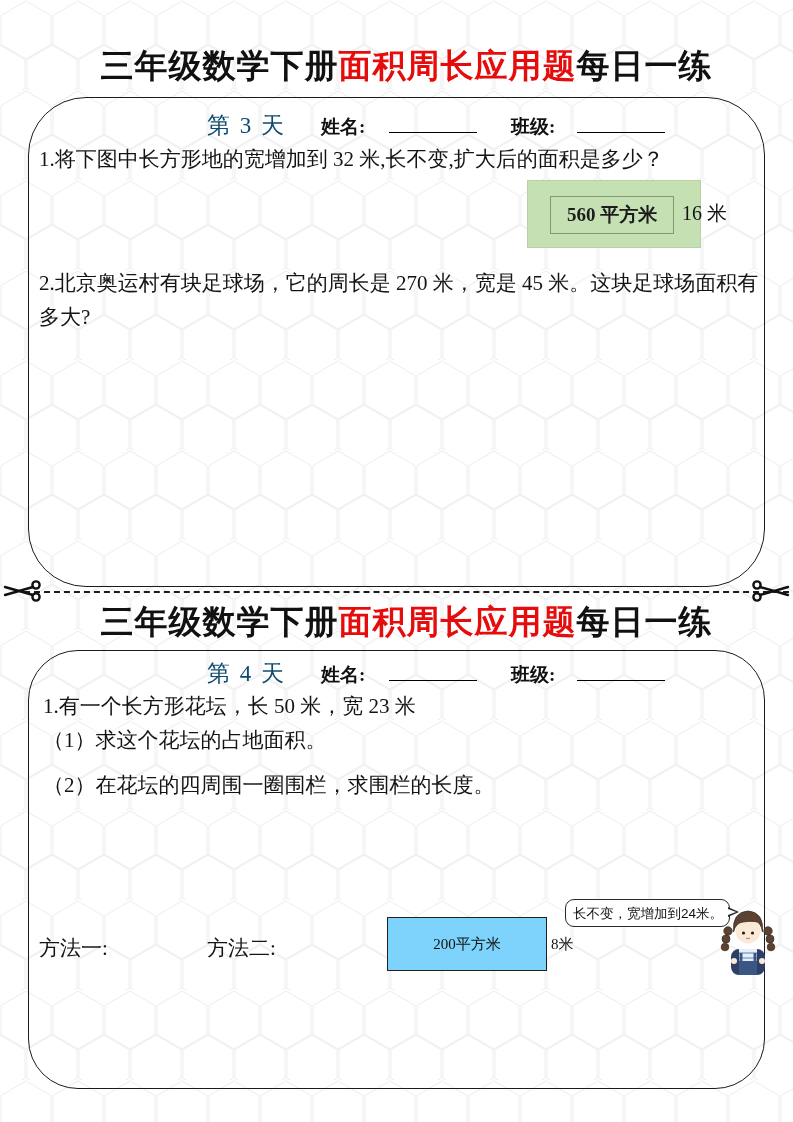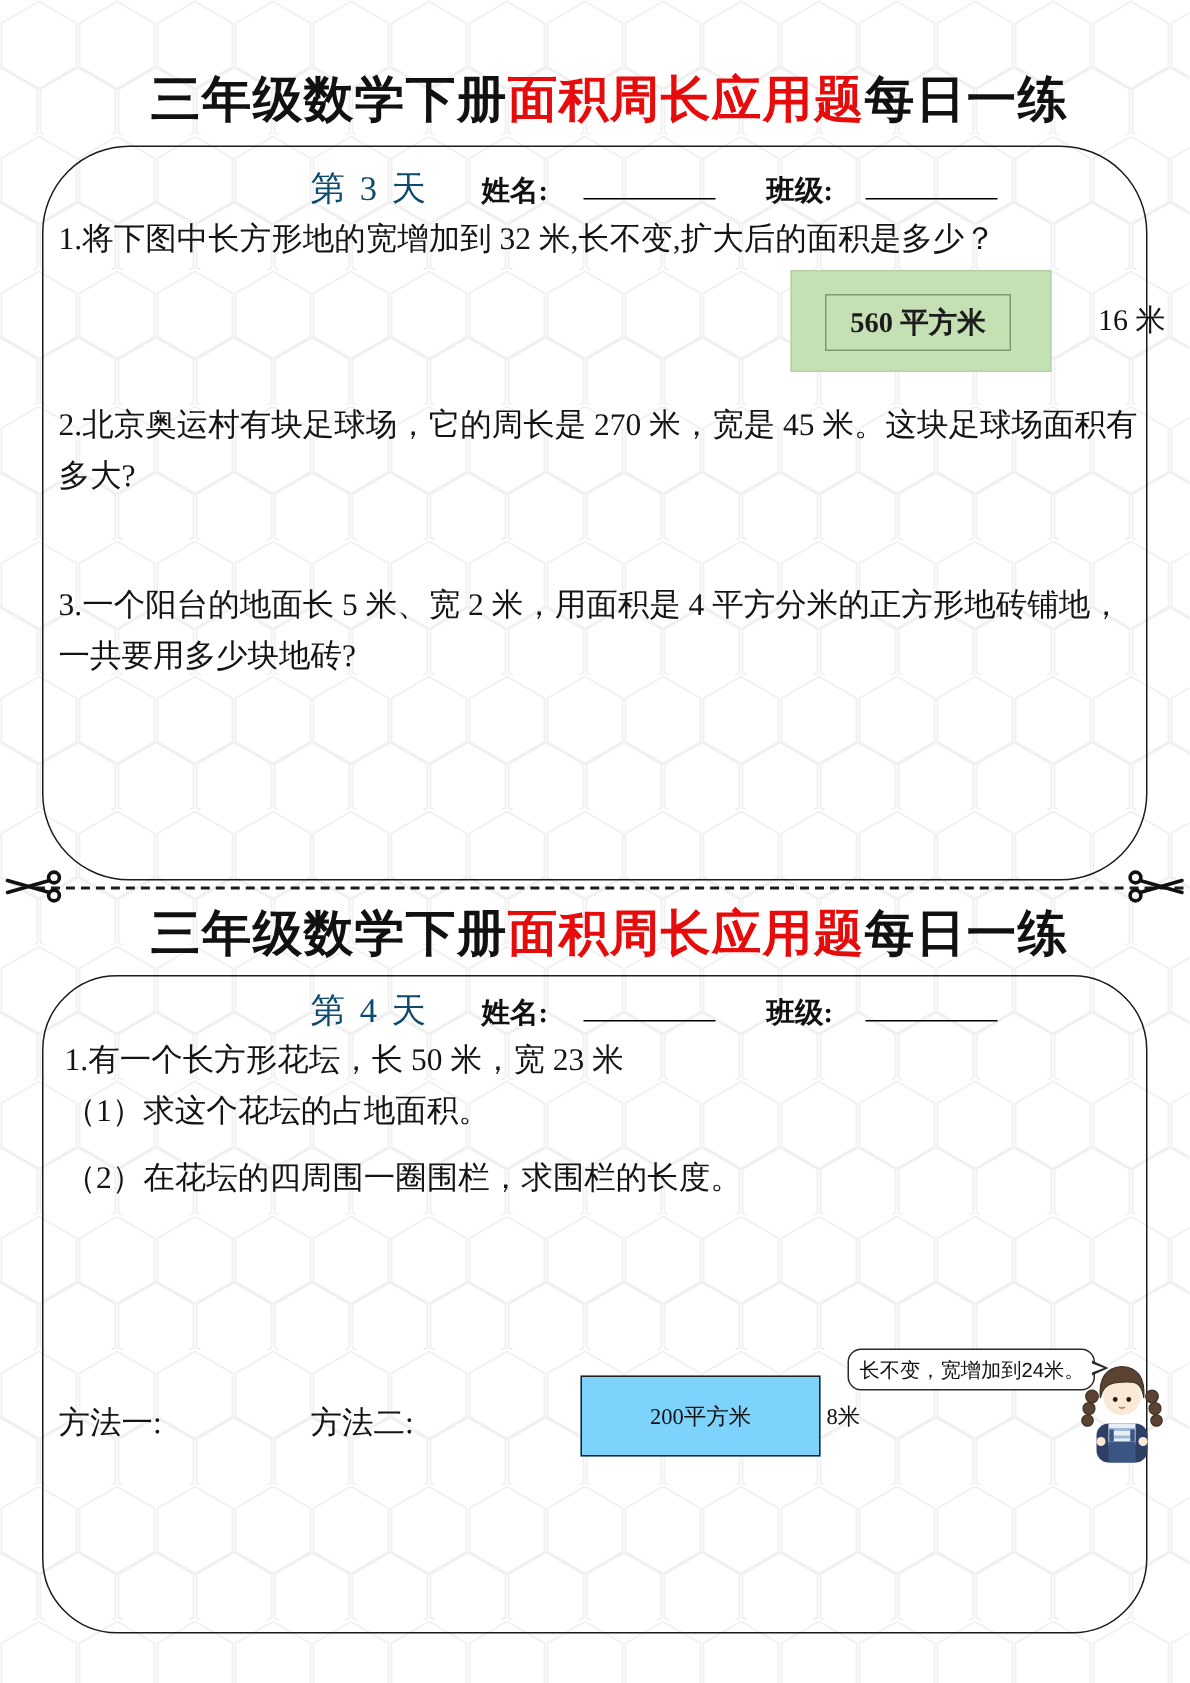--- a/index.html
+++ b/index.html
@@ -72,25 +72,24 @@
     <span class="abs hdr-label" style="left:292px;top:16px;">姓名:</span>
     <span class="abs blank-line" style="left:360px;top:14px;"></span>
     <span class="abs hdr-label" style="left:482px;top:16px;">班级:</span>
     <span class="abs blank-line" style="left:548px;top:14px;"></span>
 
     <div class="abs qtext" style="left:10px;top:44px;width:722px;">1.将下图中长方形地的宽增加到 32 米,长不变,扩大后的面积是多少？</div>
 
     <div class="abs green-rect" style="left:498px;top:82px;width:172px;height:66px;">
       <div class="green-inner">560 平方米</div>
     </div>
-    <span class="abs side-label" style="left:703px;top:102px;">16 米</span>
+    <span class="abs side-label" style="left:653px;top:102px;">16 米</span>
 
     <div class="abs qtext" style="left:10px;top:168px;width:722px;">2.北京奥运村有块足球场，它的周长是 270 米，宽是 45 米。这块足球场面积有多大?</div>
 
-    <div class="abs qtext" style="left:10px;top:288px;width:722px;">3.一个阳台的地面长 5 米、宽 2 米，用面积是 4 平方分米的正方形地砖铺地，一共要用多少块地砖?</div>
   </div>
 
   <div class="divider"></div>
   <svg class="scissors" style="left:2px;top:577px;" width="40" height="28" viewBox="0 0 40 28">
     <g transform="translate(40,0) scale(-1,1)" stroke="#111" stroke-width="2.4" fill="none" stroke-linecap="round">
       <circle cx="6" cy="8" r="3.6"></circle>
         <circle cx="6" cy="20" r="3.6"></circle>
       <line x1="9" y1="10" x2="37" y2="18"></line>
         <line x1="9" y1="18" x2="37" y2="10"></line>
     </g>

